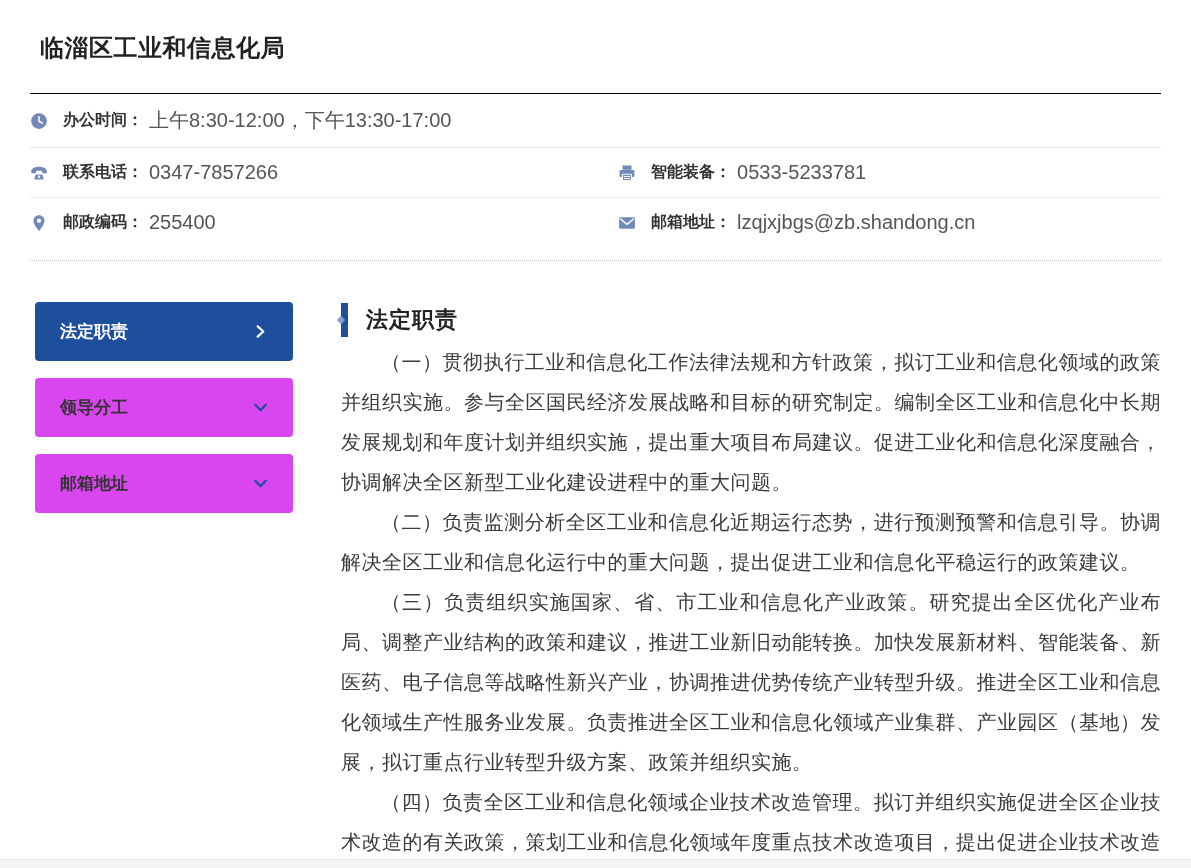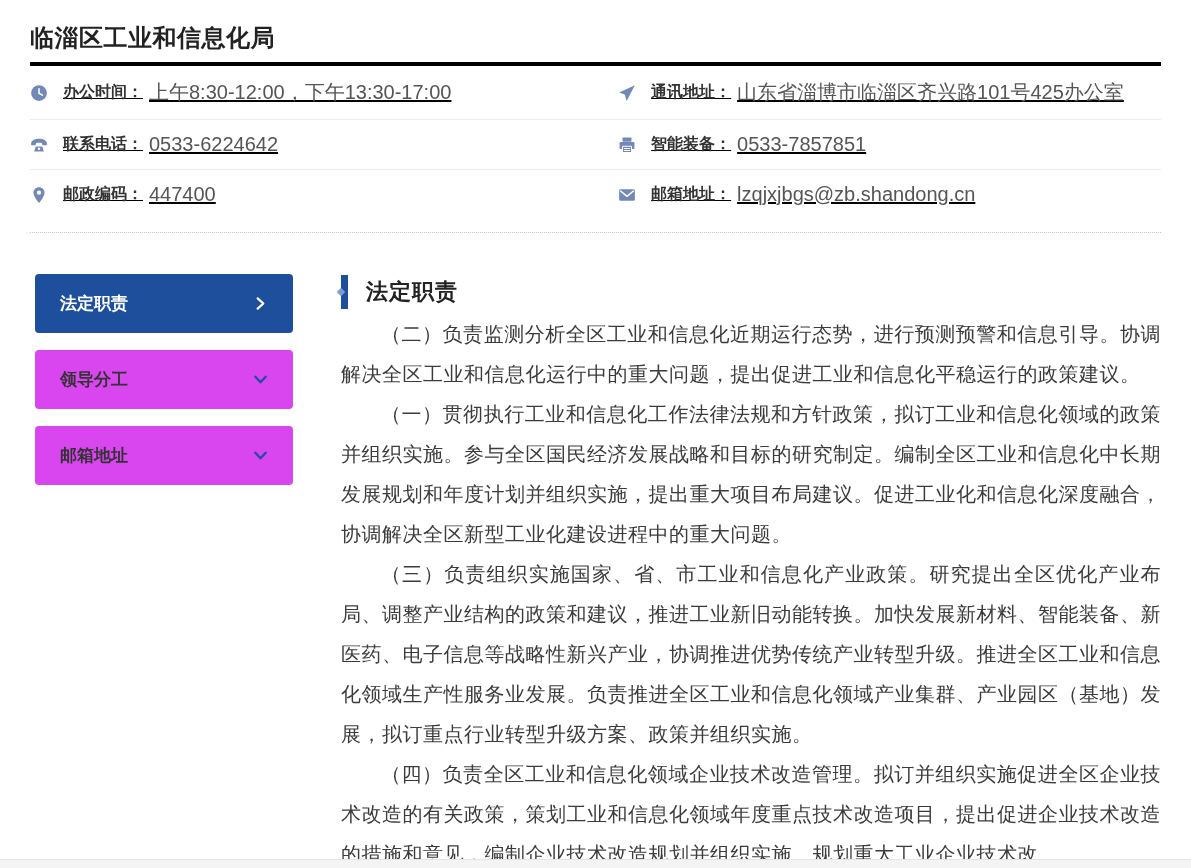--- a/index.html
+++ b/index.html
@@ -7,27 +7,27 @@
   body {
     width:1191px; height:868px; overflow:hidden; position:relative;
     background:#ffffff;
     font-family:"Liberation Sans", sans-serif;
     -webkit-font-smoothing:antialiased;
   }
   .page { padding:0 30px; }
 
   
   h1.page-title {
-    margin:0; padding-top:24px;
+    margin:10px; padding-top:24px;
     font-size:24px; line-height:28px; font-weight:bold; color:#222;
     letter-spacing:0.5px;
   }
 
   
-  .info-table { margin-top:10px; border-top:4px solid #000000;text-decoration:underline; }
+  .info-table { margin-top:31px; border-top:1px solid #000000; }
   .info-row { display:flex; border-bottom:1px solid #ececec; }
   .info-row.last { border-bottom:1px dotted #c6c6c6; }
   .info-cell { width:52%; display:flex; align-items:center; padding:13px 0; }
   .info-cell.right { width:48%; }
   .info-row.last .info-cell { padding-bottom:26px; }
   .icon { width:18px; height:18px; margin-right:15px; flex-shrink:0; display:inline-flex; }
   .icon svg { width:100%; height:100%; }
   .info-label { font-weight:bold; font-size:16px; color:#333; margin-right:6px; white-space:nowrap; }
   .info-value { font-size:20px; color:#555; white-space:nowrap; }
 
@@ -84,67 +84,58 @@
       <div class="info-cell">
         <span class="icon">
           <svg viewBox="0 0 16 16">
               <circle cx="8" cy="8" r="7" fill="#7289b7"></circle>
               <path d="M8 4.2 V8.2 L11 9.9" stroke="#fff" stroke-width="1.4" fill="none" stroke-linecap="round"></path>
             </svg>
         </span>
         <span class="info-label">办公时间：</span>
         <span class="info-value">上午8:30-12:00，下午13:30-17:00</span>
       </div>
-      <div class="info-cell right">
-        <span class="icon">
-          <svg viewBox="0 0 16 16">
-              <path d="M15 1 L1 7.6 L6 9.3 L7.7 15 Z" fill="#7289b7"></path>
-            </svg>
-        </span>
-        <span class="info-label">通讯地址：</span>
-        <span class="info-value">山东省淄博市临淄区齐兴路101号425办公室</span>
-      </div>
     </div>
 
     <div class="info-row">
       <div class="info-cell">
         <span class="icon">
           <svg viewBox="0 0 16 16">
             <path d="M1 6.6 C1 4 4.1 2.4 8 2.4 C11.9 2.4 15 4 15 6.6 L15 7.3 C15 7.9 14.6 8.3 14 8.3 L11.8 8.3 C11.3 8.3 10.9 8 10.8 7.5 L10.5 6.3 C9.7 6.1 8.9 6 8 6 C7.1 6 6.3 6.1 5.5 6.3 L5.2 7.5 C5.1 8 4.7 8.3 4.2 8.3 L2 8.3 C1.4 8.3 1 7.9 1 7.3 Z" fill="#7289b7"></path>
             <path d="M5.1 9.3 L10.9 9.3 L12.3 13.8 L3.7 13.8 Z" fill="#7289b7"></path>
             <circle cx="8" cy="11.3" r="1.1" fill="#fff"></circle>
           </svg>
         </span>
         <span class="info-label">联系电话：</span>
-        <span class="info-value">0533-6224642</span>
+        <span class="info-value">0347-7857266</span>
       </div>
       <div class="info-cell right">
         <span class="icon">
           <svg viewBox="0 0 16 16">
             <rect x="4" y="1.4" width="8" height="3.6" rx="0.6" fill="#7289b7"></rect>
             <rect x="1.4" y="5.4" width="13.2" height="6.2" rx="1" fill="#7289b7"></rect>
             <rect x="4" y="9.2" width="8" height="5.4" rx="0.6" fill="#7289b7" stroke="#fff" stroke-width="0.9"></rect>
             <path d="M5.6 11.2 H10.4 M5.6 12.8 H10.4" stroke="#fff" stroke-width="0.9" stroke-linecap="round"></path>
           </svg>
         </span>
         <span class="info-label">智能装备：</span>
-        <span class="info-value">0533-7857851</span>
+        <span class="info-value">0533-5233781</span>
       </div>
     </div>
 
     <div class="info-row last">
       <div class="info-cell">
         <span class="icon">
           <svg viewBox="0 0 16 16">
               <path d="M8 1 C5.2 1 3.1 3.1 3.1 5.9 C3.1 9.6 8 15 8 15 C8 15 12.9 9.6 12.9 5.9 C12.9 3.1 10.8 1 8 1 Z" fill="#7289b7"></path>
               <circle cx="8" cy="5.9" r="1.9" fill="#fff"></circle>
             </svg>
         </span>
         <span class="info-label">邮政编码：</span>
-        <span class="info-value">447400</span>
+        <span class="info-value">255400</span>
       </div>
       <div class="info-cell right">
         <span class="icon">
           <svg viewBox="0 0 16 16">
               <rect x="1" y="2.8" width="14" height="10.4" rx="1.2" fill="#7289b7"></rect>
               <path d="M2.3 4.4 L8 9.2 L13.7 4.4" stroke="#fff" stroke-width="1.3" fill="none" stroke-linecap="round" stroke-linejoin="round"></path>
             </svg>
         </span>
         <span class="info-label">邮箱地址：</span>
         <span class="info-value">lzqjxjbgs@zb.shandong.cn</span>
@@ -174,22 +165,22 @@
           </svg>
       </div>
     </nav>
 
     <section class="content">
       <div class="content-heading">
         <span class="heading-bar"></span>
         <h2>法定职责</h2>
       </div>
       <div class="article">
+        <p>（一）贯彻执行工业和信息化工作法律法规和方针政策，拟订工业和信息化领域的政策并组织实施。参与全区国民经济发展战略和目标的研究制定。编制全区工业和信息化中长期发展规划和年度计划并组织实施，提出重大项目布局建议。促进工业化和信息化深度融合，协调解决全区新型工业化建设进程中的重大问题。</p>
         <p>（二）负责监测分析全区工业和信息化近期运行态势，进行预测预警和信息引导。协调解决全区工业和信息化运行中的重大问题，提出促进工业和信息化平稳运行的政策建议。</p>
-        <p>（一）贯彻执行工业和信息化工作法律法规和方针政策，拟订工业和信息化领域的政策并组织实施。参与全区国民经济发展战略和目标的研究制定。编制全区工业和信息化中长期发展规划和年度计划并组织实施，提出重大项目布局建议。促进工业化和信息化深度融合，协调解决全区新型工业化建设进程中的重大问题。</p>
         <p>（三）负责组织实施国家、省、市工业和信息化产业政策。研究提出全区优化产业布局、调整产业结构的政策和建议，推进工业新旧动能转换。加快发展新材料、智能装备、新医药、电子信息等战略性新兴产业，协调推进优势传统产业转型升级。推进全区工业和信息化领域生产性服务业发展。负责推进全区工业和信息化领域产业集群、产业园区（基地）发展，拟订重点行业转型升级方案、政策并组织实施。</p>
         <p>（四）负责全区工业和信息化领域企业技术改造管理。拟订并组织实施促进全区企业技术改造的有关政策，策划工业和信息化领域年度重点技术改造项目，提出促进企业技术改造的措施和意见，编制企业技术改造规划并组织实施。规划重大工业企业技术改</p>
       </div>
     </section>
 
   </div>
 </div>
 
 <div class="footer-strip"></div>
 

